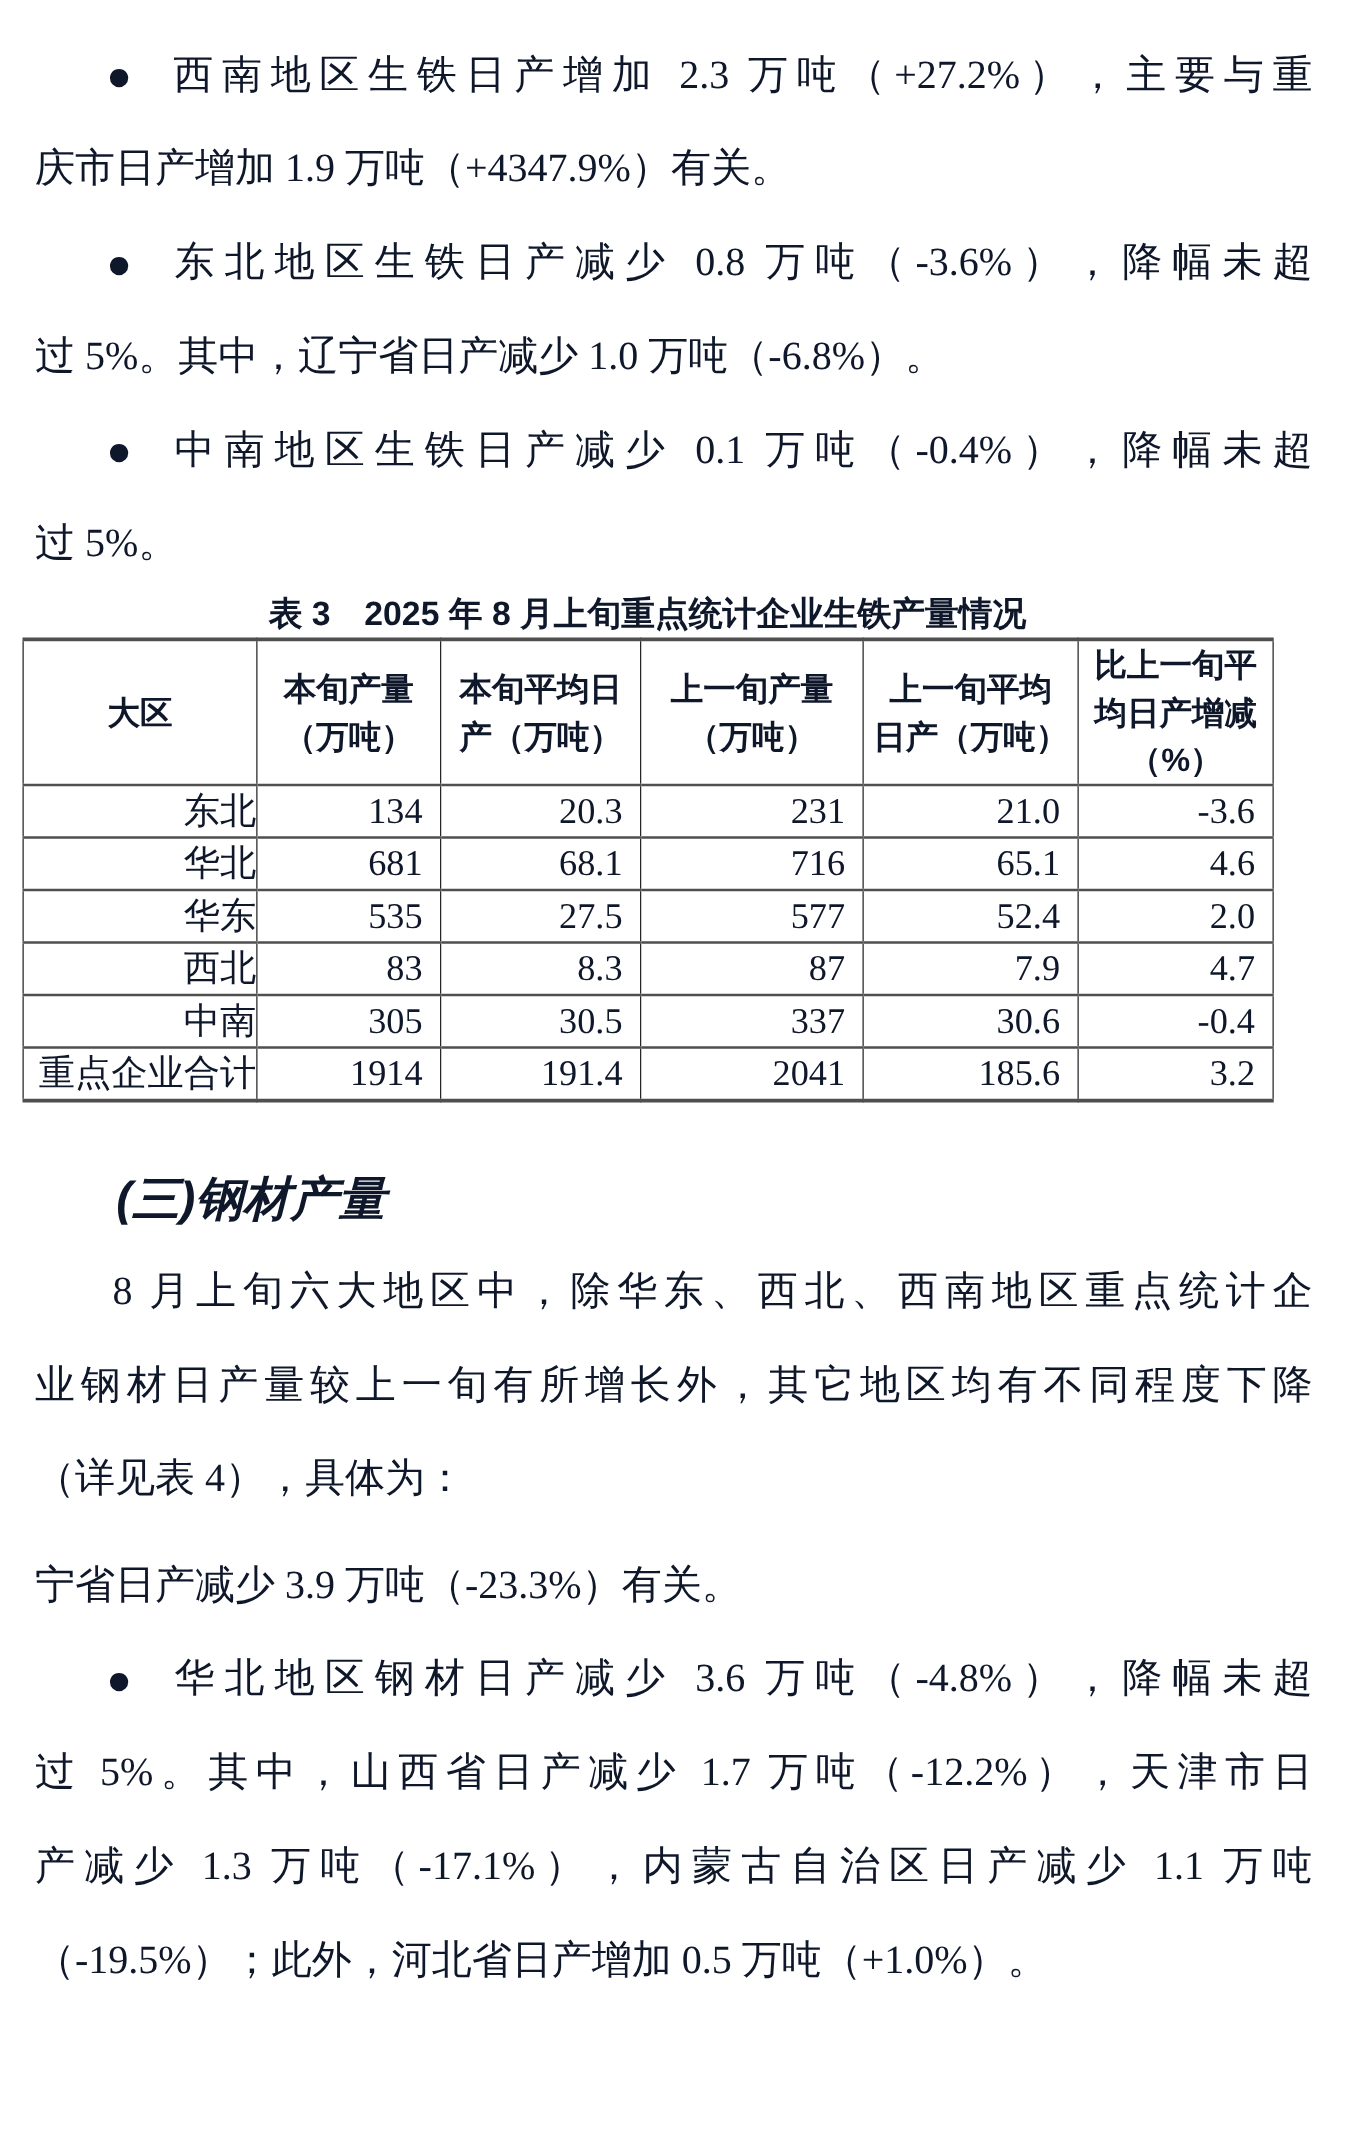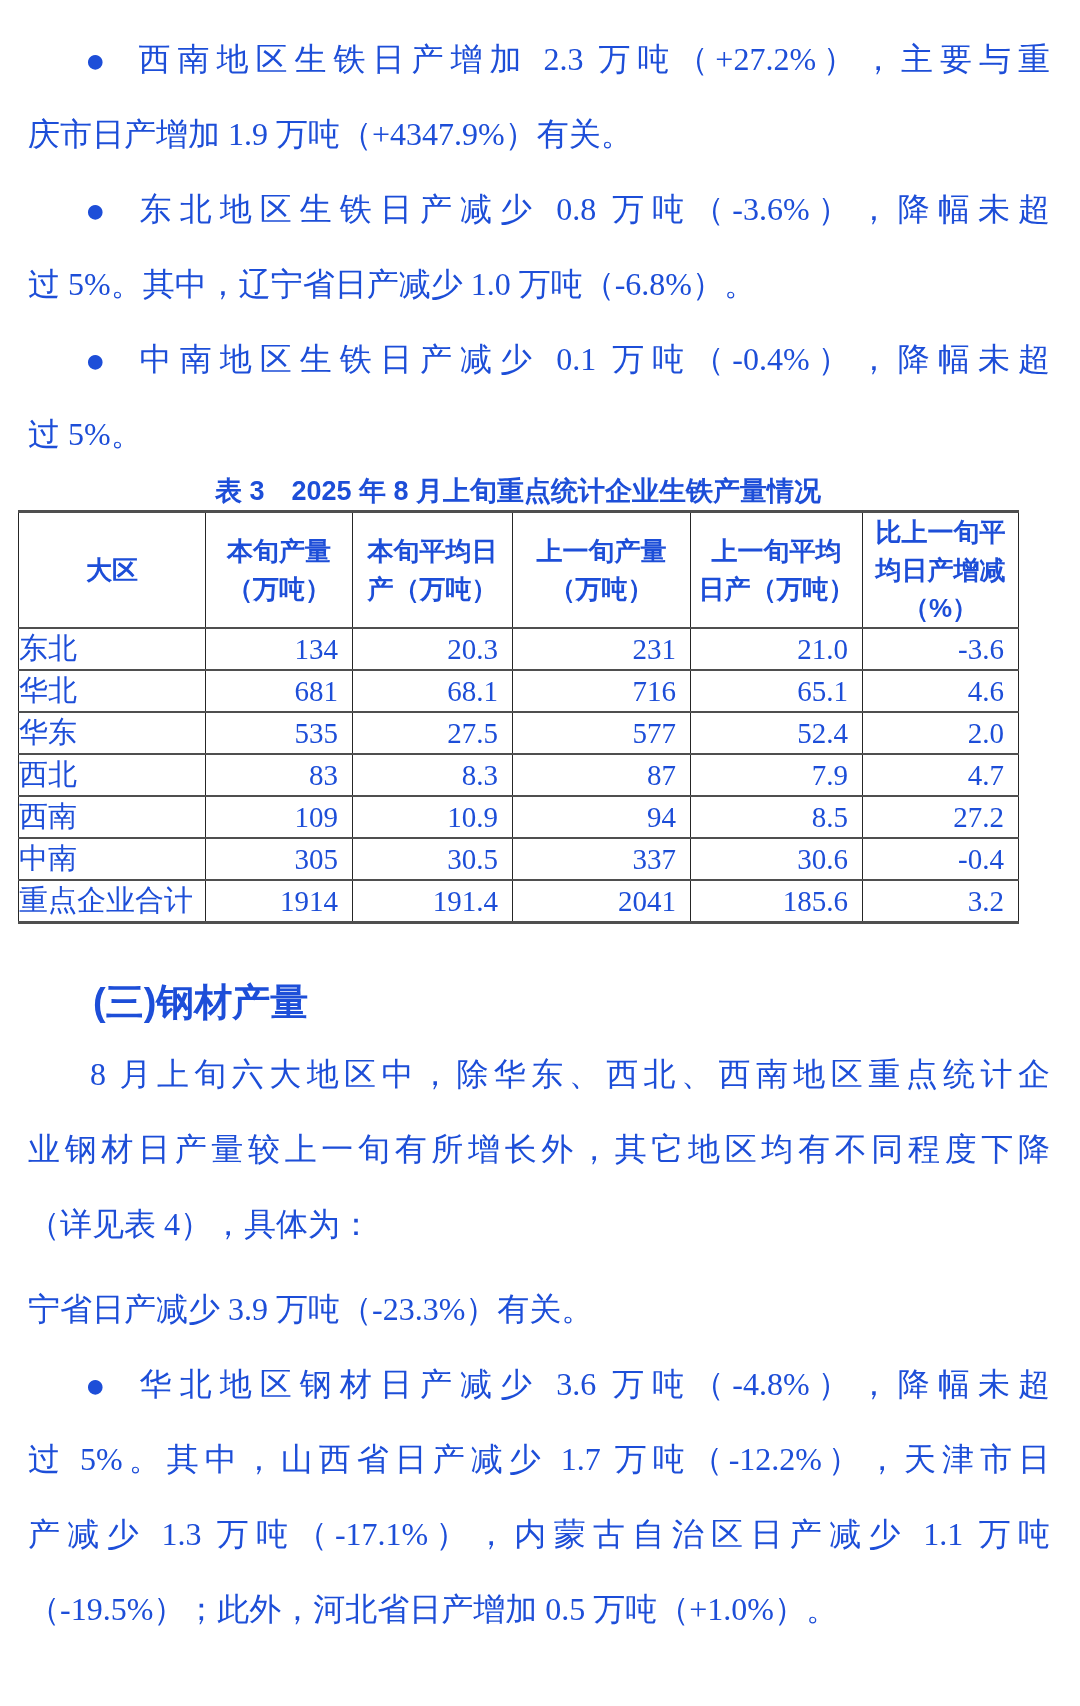--- a/index.html
+++ b/index.html
@@ -3,21 +3,21 @@
 <meta charset="utf-8">
 <style>
   html,body{margin:0;padding:0;background:#ffffff;}
   .page{
     position:relative;
     width:1080px;height:1706px;
     overflow:hidden;
     box-sizing:border-box;
     padding:22px 30px 0 28px;
     font-family:"Liberation Serif","DejaVu Serif",serif;
-    color:#1d4ed8;
+    color:#0f172a;
   }
   .line{font-size:32px;height:75px;line-height:75px;overflow:hidden;}
   .j{text-align:justify;text-align-last:justify;}
   .bl{padding-left:57px;}
   .bullet{font-size:34px;margin-right:26px;vertical-align:-2px;}
   .ind{padding-left:62px;}
   .tbl-title{
     width:1000px;margin-left:-10px;
     height:38px;line-height:38px;
     text-align:center;
@@ -39,26 +39,26 @@
   .t3 th{
     font-family:"Liberation Sans","DejaVu Sans",sans-serif;
     font-weight:bold;font-size:26px;line-height:38px;
     white-space:pre-line;text-align:center;vertical-align:middle;
     height:110px;padding:0;
   }
   .t3 td{
     font-size:29px;height:36px;
     padding:0 14px 0 0;text-align:right;vertical-align:middle;
   }
-  .t3 td.c{text-align:left;padding:0;}
+  .t3 td.c{text-align:right;padding:0;}
   .t3 tr.last td{border-bottom:none;}
   .sec-heading{
     margin-top:56px;height:44px;line-height:44px;
     font-family:"Liberation Sans","DejaVu Sans",sans-serif;
-    font-weight:bold;font-size:38px;padding-left:65px;
+    font-weight:bold;font-size:38px;padding-left:65px;font-style:italic;
   }
   .para{margin-top:13px;}
   .grp-b{margin-top:10px;}
 </style>
 </head>
 <body>
 
 <div class="page">
 
   <div class="line j bl"><span class="bullet">●</span><span>西南地区生铁日产增加 2.3 万吨（+27.2%），主要与重</span></div>
@@ -122,28 +122,20 @@
     </tr>
     <tr>
       <td class="c">西北</td>
       <td>83</td>
       <td>8.3</td>
       <td>87</td>
       <td>7.9</td>
       <td>4.7</td>
     </tr>
     <tr>
-      <td class="c">西南</td>
-      <td>109</td>
-      <td>10.9</td>
-      <td>94</td>
-      <td>8.5</td>
-      <td>27.2</td>
-    </tr>
-    <tr>
       <td class="c">中南</td>
       <td>305</td>
       <td>30.5</td>
       <td>337</td>
       <td>30.6</td>
       <td>-0.4</td>
     </tr>
     <tr class="last">
       <td class="c">重点企业合计</td>
       <td>1914</td>

